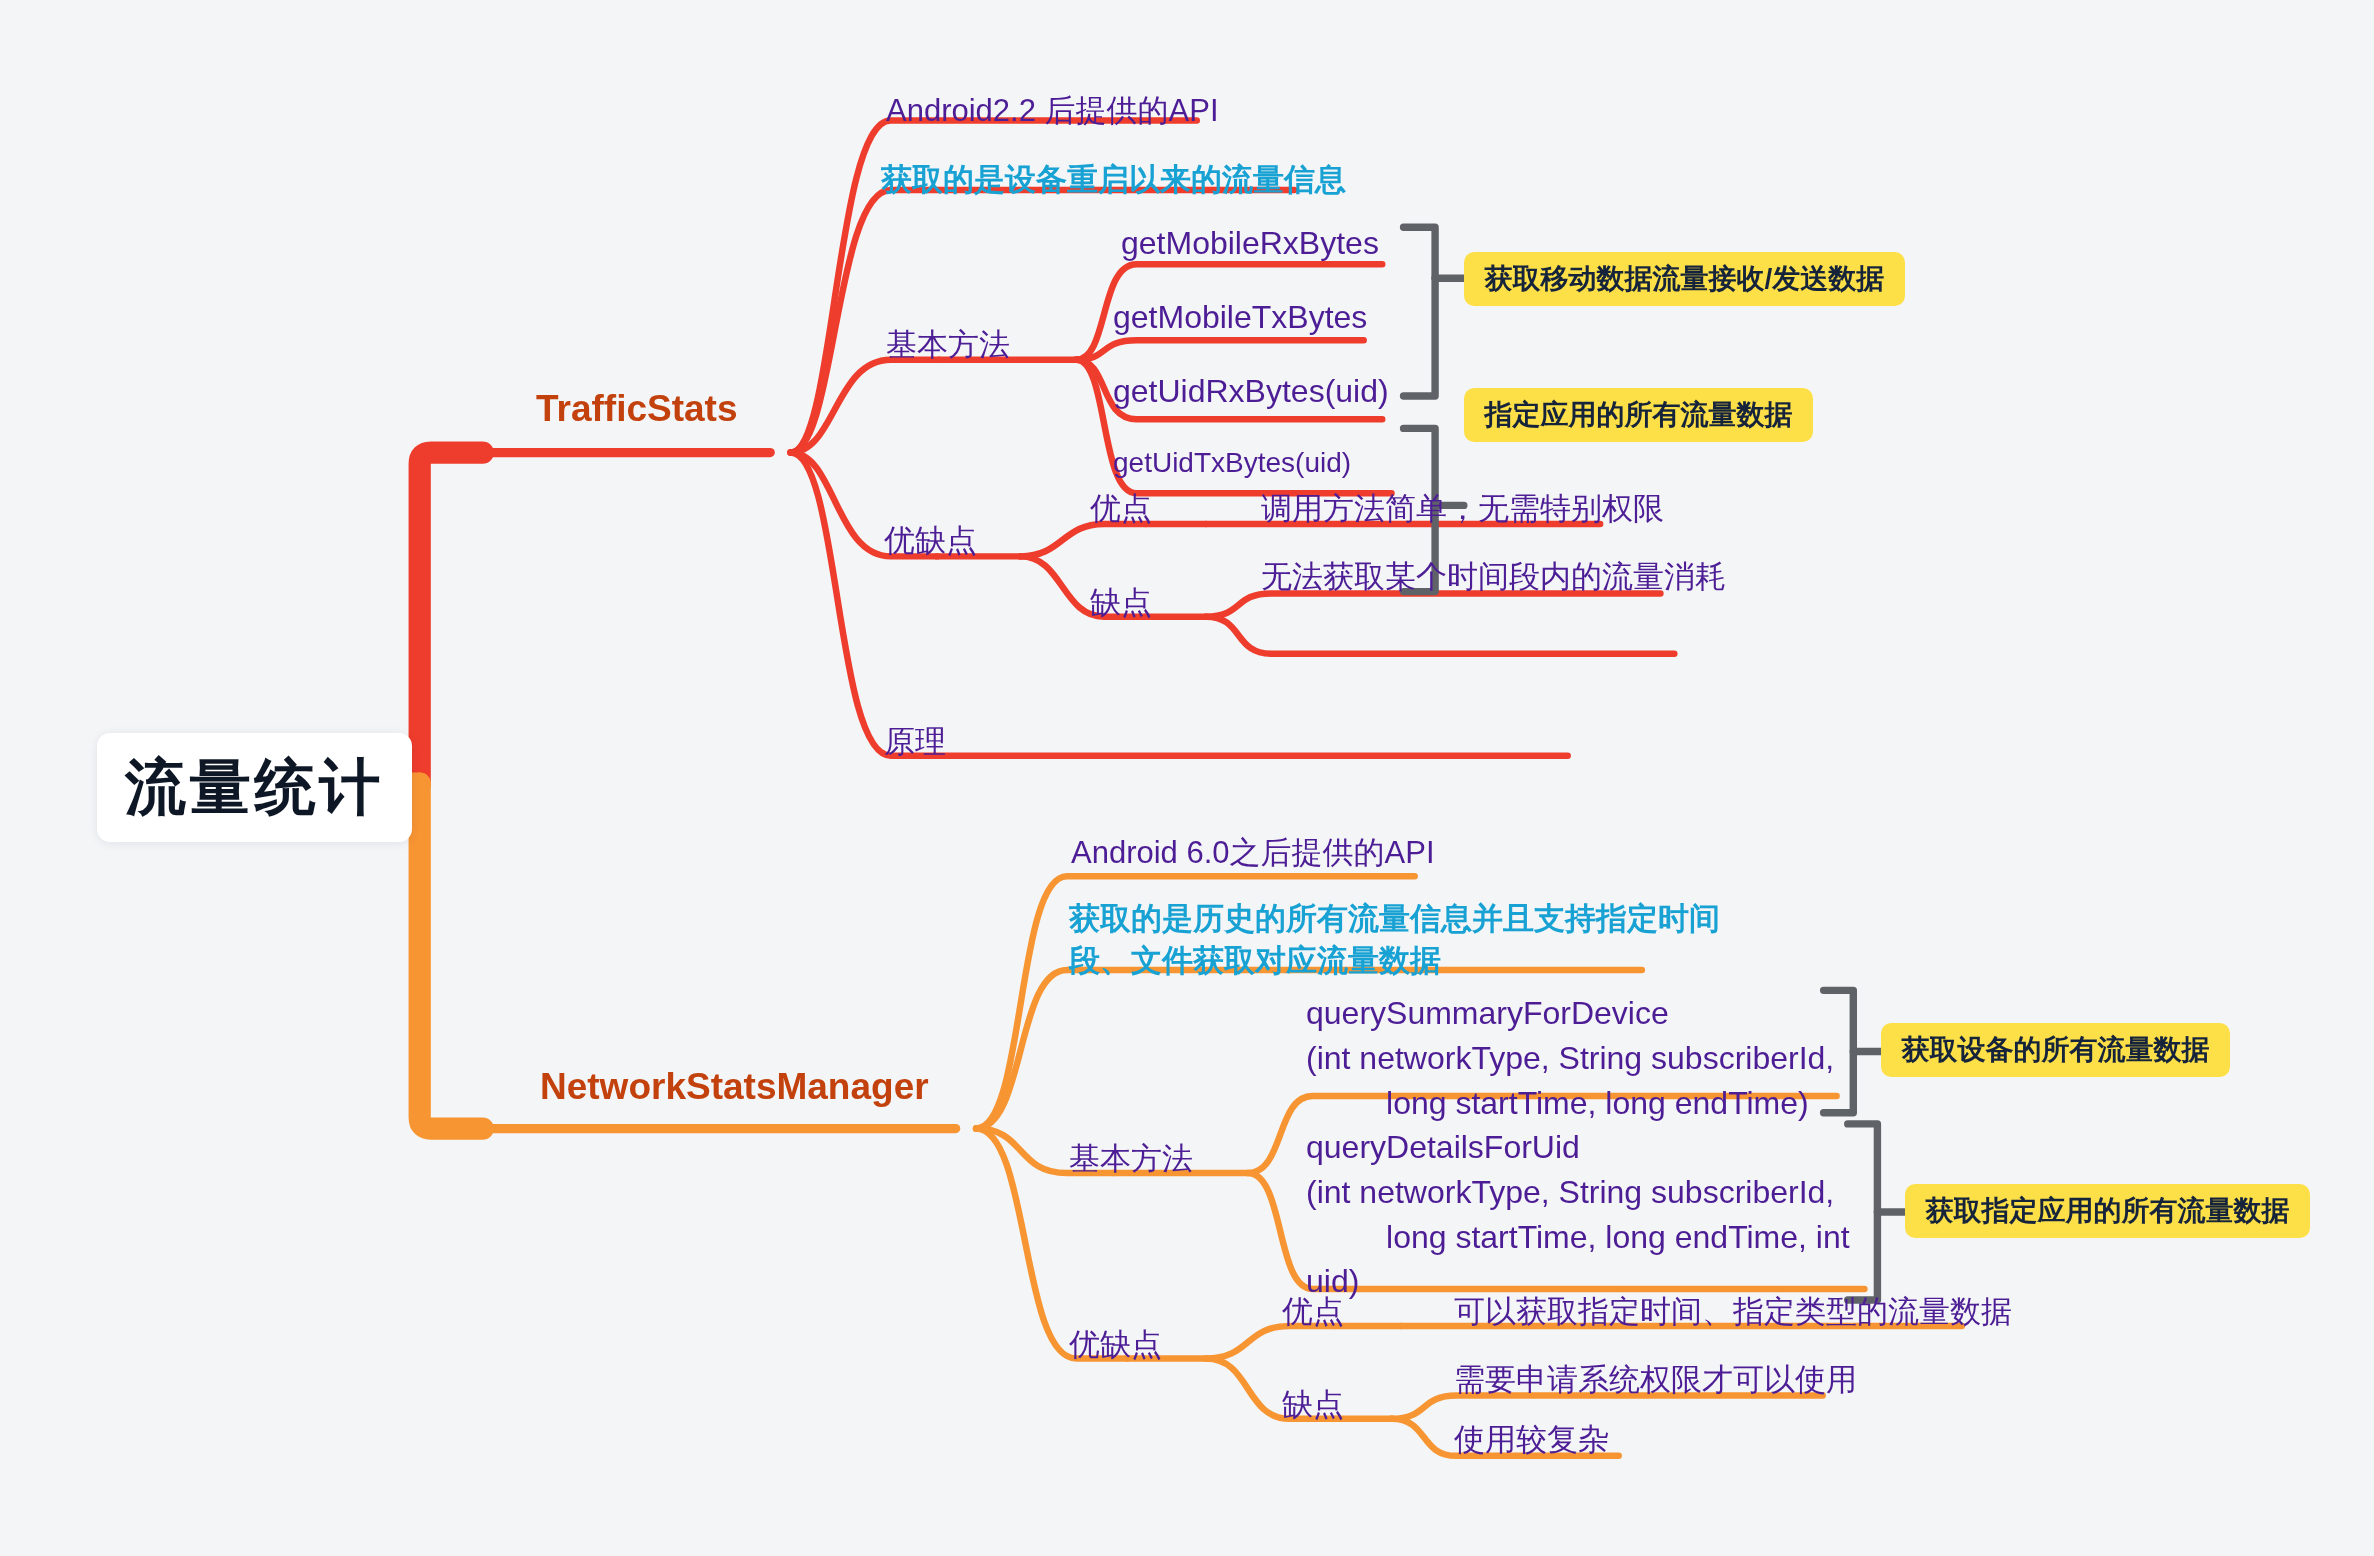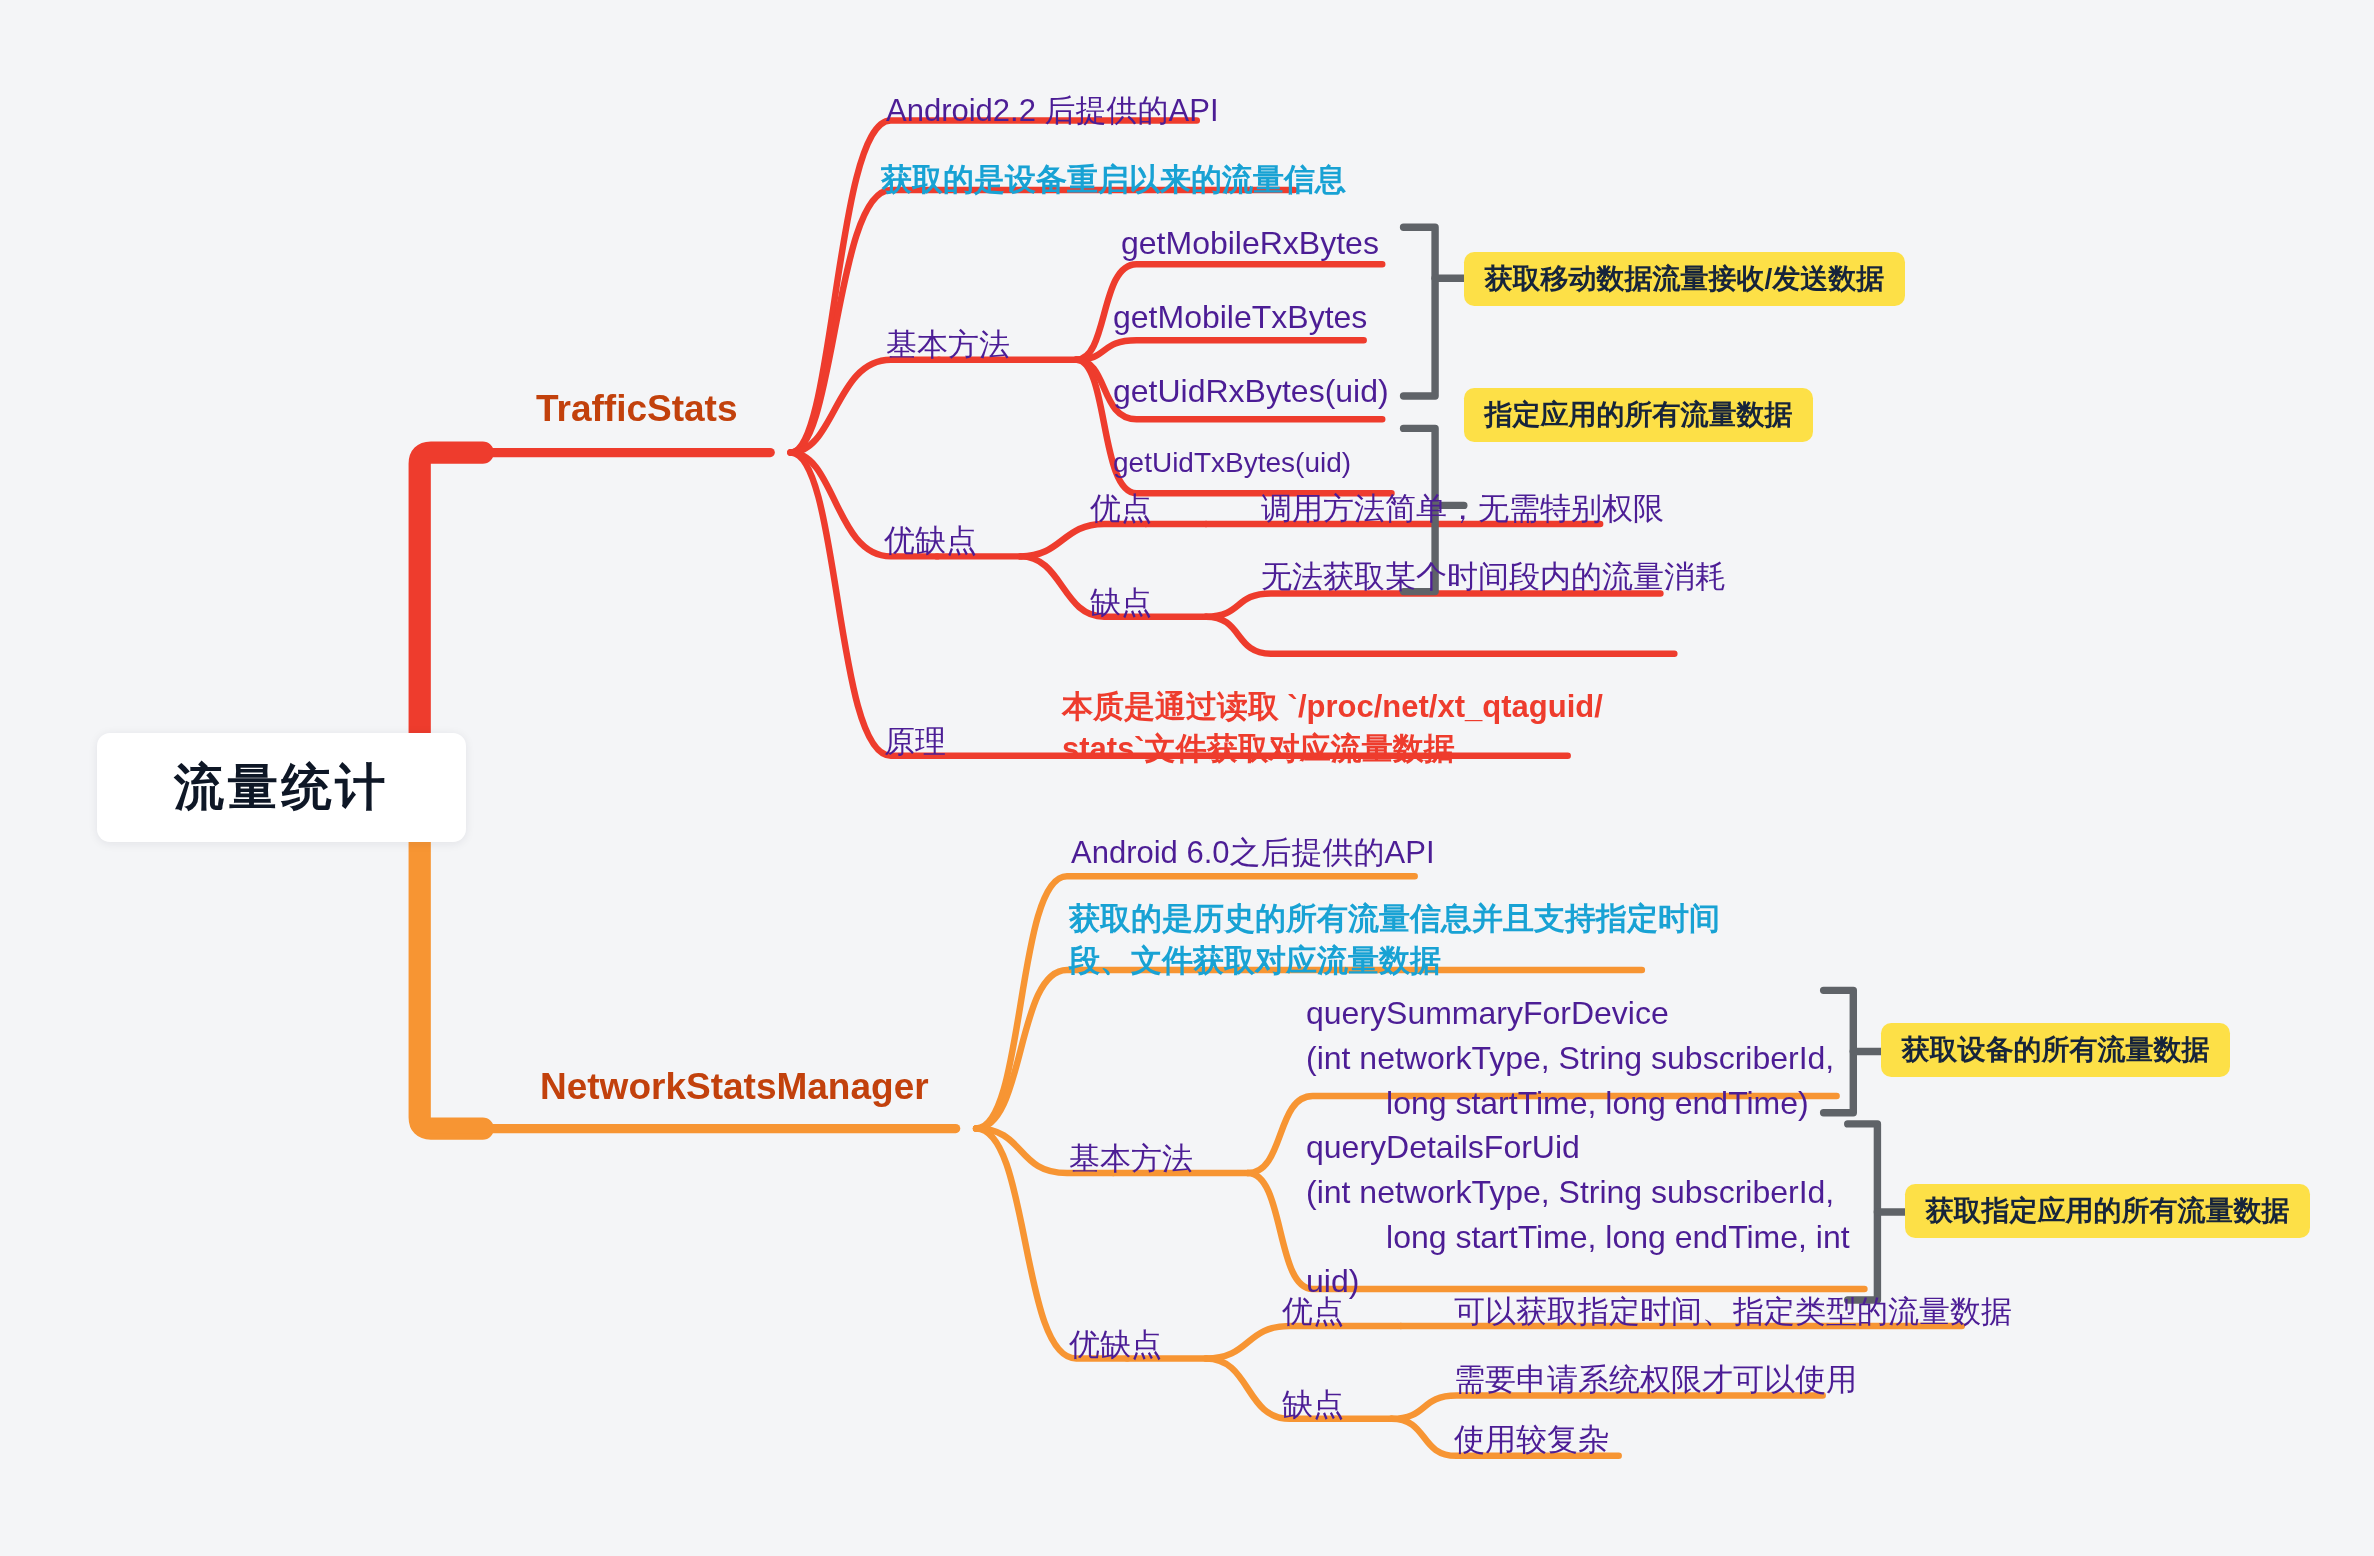--- a/index.html
+++ b/index.html
@@ -107,21 +107,21 @@
       <path d="M 1547 545 L 1578 545" stroke="#5f6368" stroke-width="8"></path>
 
       <path d="M 1966 1068 L 1998 1068 L 1998 1200 L 1966 1200" stroke="#5f6368" stroke-width="8"></path>
       <path d="M 1998 1134 L 2028 1134" stroke="#5f6368" stroke-width="8"></path>
       <path d="M 1992 1212 L 2024 1212 L 2024 1402 L 1992 1402" stroke="#5f6368" stroke-width="8"></path>
       <path d="M 2024 1307 L 2054 1307" stroke="#5f6368" stroke-width="8"></path>
 
     </g>
   </svg>
 
-  <div class="root-card" style="left:97px;top:733px;width:369px;height:109px;font-size:50px;">
+  <div class="root-card" style="left:97px;top:733px;width:315px;height:109px;font-size:61px;">
     <span>流量统计</span>
   </div>
 
   <div class="node topic" style="left:536px;top:385px;font-size:37px;">TrafficStats</div>
 
   <div class="node plain" style="left:886px;top:91px;font-size:31px;">Android2.2 后提供的API</div>
 
   <div class="node cyan" style="left:881px;top:160px;font-size:31px;">获取的是设备重启以来的流量信息</div>
 
   <div class="node plain" style="left:886px;top:325px;font-size:31px;">基本方法</div>
@@ -138,22 +138,20 @@
     <span>指定应用的所有流量数据</span>
   </div>
 
   <div class="node plain" style="left:884px;top:521px;font-size:31px;">优缺点</div>
   <div class="node plain" style="left:1090px;top:489px;font-size:31px;">优点</div>
   <div class="node plain" style="left:1261px;top:489px;font-size:31px;">调用方法简单，无需特别权限</div>
   <div class="node plain" style="left:1090px;top:583px;font-size:31px;">缺点</div>
   <div class="node plain" style="left:1261px;top:557px;font-size:31px;">无法获取某个时间段内的流量消耗</div>
 
   <div class="node plain" style="left:884px;top:722px;font-size:31px;">原理</div>
-  <div class="node redtxt" style="left:1062px;top:686px;font-size:31px;line-height:1.35;">本质是通过读取 `/proc/net/xt_qtaguid/
-stats`文件获取对应流量数据</div>
 
   <div class="node topic" style="left:540px;top:1063px;font-size:37px;">NetworkStatsManager</div>
 
   <div class="node plain" style="left:1071px;top:833px;font-size:31px;">Android 6.0之后提供的API</div>
 
   <div class="node cyan" style="left:1069px;top:898px;font-size:31px;line-height:1.35;">获取的是历史的所有流量信息并且支持指定时间
 段、文件获取对应流量数据</div>
 
   <div class="node plain" style="left:1069px;top:1139px;font-size:31px;">基本方法</div>
 

